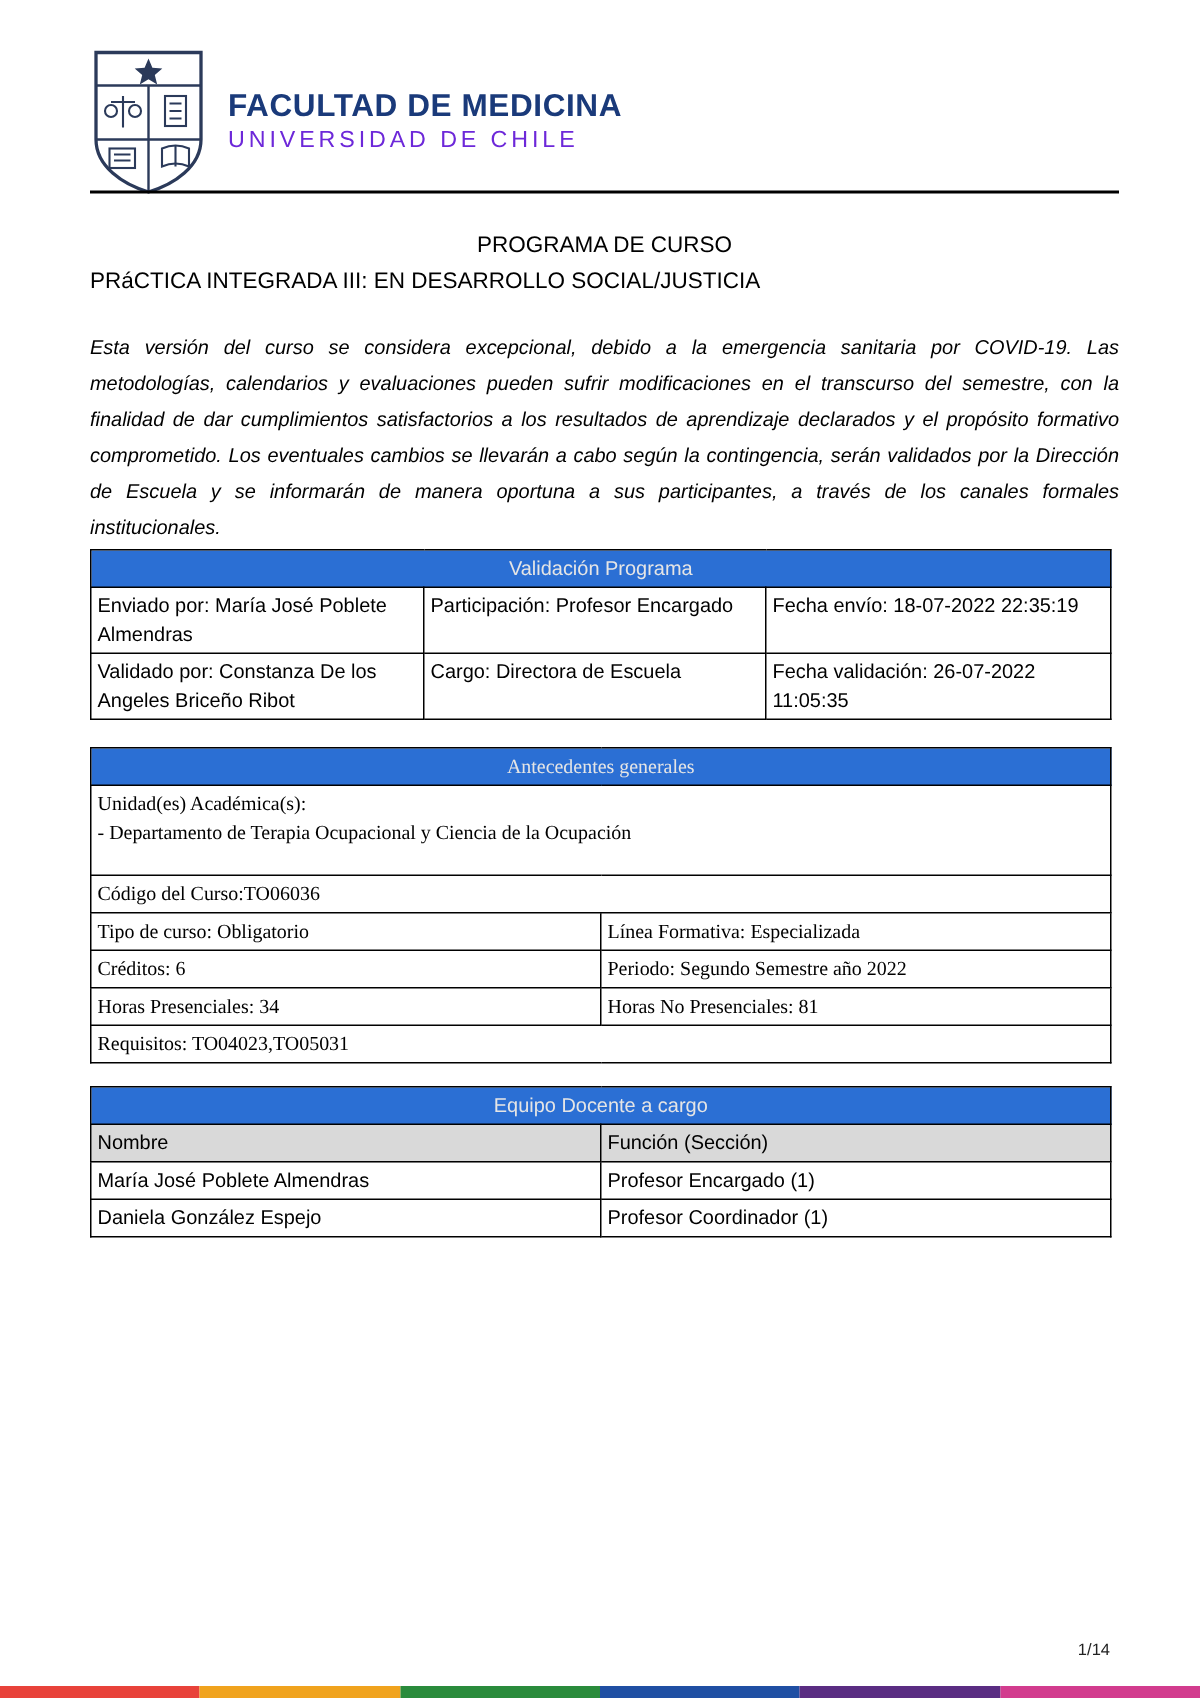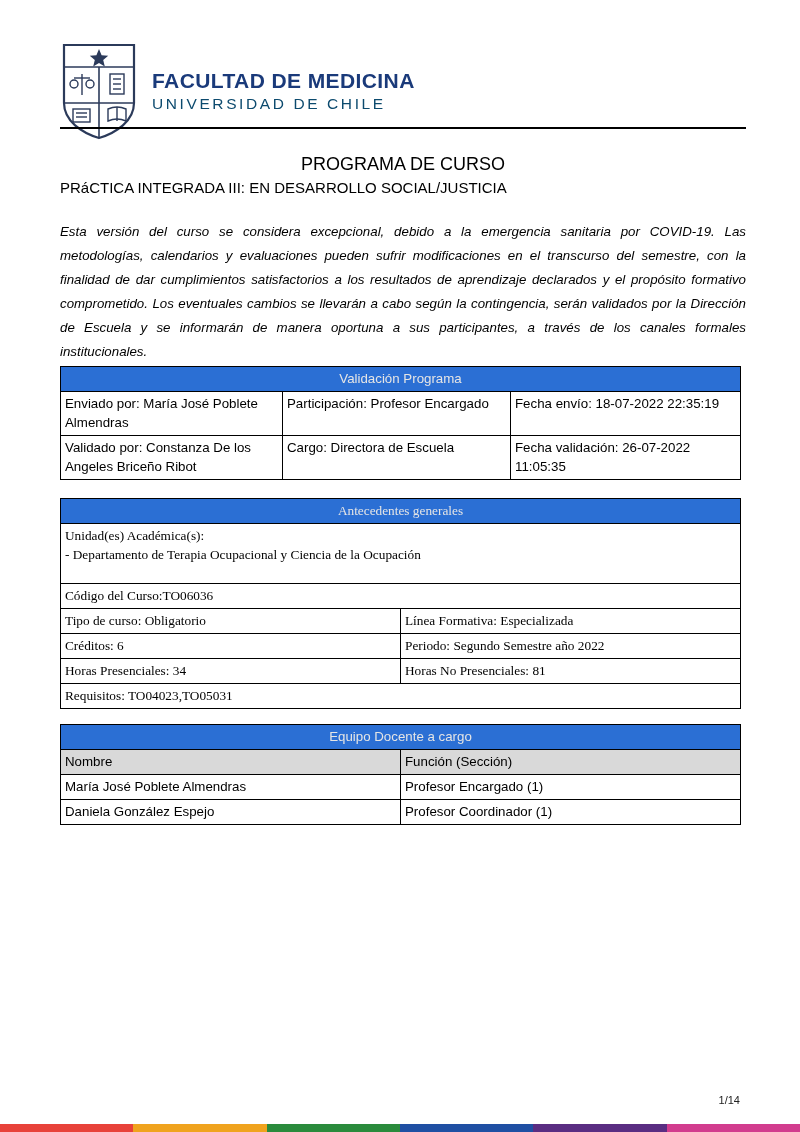--- a/index.html
+++ b/index.html
@@ -27,21 +27,21 @@
     left: 0;
     top: 0;
     width: 12px;
     height: 1132px;
     background: #ffffff;
   }
   
   .header {
     position: absolute;
     left: 60px;
-    top: 38px;
+    top: 28px;
     width: 680px;
     height: 105px;
     display: flex;
     align-items: center;
   }
   .crest {
     width: 78px;
     height: 100px;
     position: relative;
     flex: 0 0 auto;
@@ -58,39 +58,39 @@
     font-family: "Liberation Sans", sans-serif;
     font-weight: bold;
     font-size: 21px;
     letter-spacing: 0.4px;
     color: #1a3a7a;
   }
   .logo-line2 {
     font-family: "Liberation Sans", sans-serif;
     font-size: 15.5px;
     letter-spacing: 2.6px;
-    color: #0c4a6e;
+    color: #6d28d9;
     margin-top: 5px;
   }
   .header-rule {
     position: absolute;
     left: 60px;
     top: 127px;
     width: 686px;
     height: 2px;
     background: #000000;
   }
   
   .doc-title {
     position: absolute;
     left: 60px;
     top: 152px;
     width: 686px;
     text-align: center;
-    font-size: 18px;
+    font-size: 15px;
     line-height: 24px;
   }
   .doc-subtitle {
     position: absolute;
     left: 60px;
     top: 176px;
     width: 686px;
     text-align: left;
     font-size: 15px;
     line-height: 24px;

